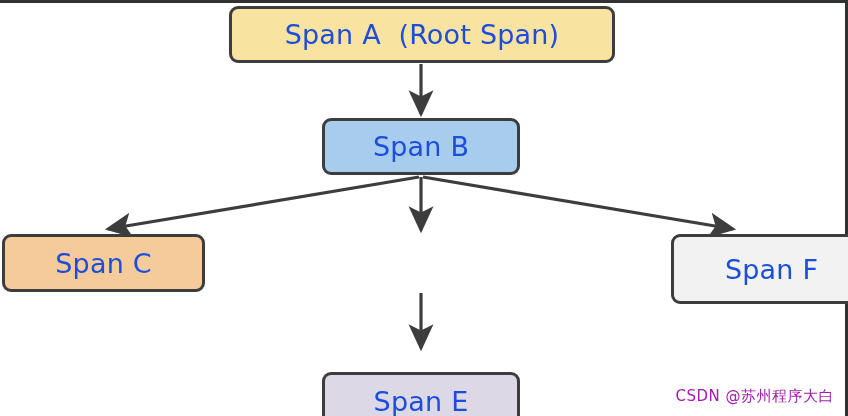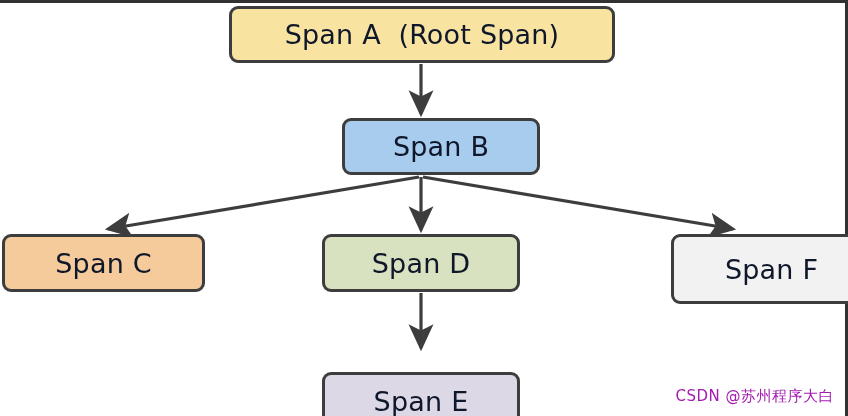--- a/index.html
+++ b/index.html
@@ -34,29 +34,29 @@
     width: 848px; height: 416px;
   }
   .node {
     position: absolute;
     box-sizing: border-box;
     border: 3px solid #3d3d3d;
     border-radius: 9px;
     display: flex;
     align-items: center;
     justify-content: center;
-    color: #0f172a;
+    color: #1d4ed8;
     font-size: 27px;
     letter-spacing: 0.2px;
     line-height: 1;
     white-space: pre;
     z-index: 2;
   }
   #node-a { left: 229px; top: 6px;   width: 386px; height: 57px; background: #f8e3a1; }
-  #node-b { left: 322px; top: 118px; width: 198px; height: 57px; background: #a8ccee; margin-left: 20px; }
+  #node-b { left: 322px; top: 118px; width: 198px; height: 57px; background: #a8ccee; }
   #node-c { left: 2px;   top: 234px; width: 203px; height: 58px; background: #f5cb9c; }
   #node-d { left: 322px; top: 234px; width: 198px; height: 58px; background: #d8e2c0; }
   #node-f { left: 639px; top: 234px; width: 201px; height: 70px; background: #f2f2f2; margin-left: 32px; }
   #node-e { left: 322px; top: 352px; width: 198px; height: 58px; background: #dcd8e6; margin-top: 20px; }
 
   #watermark {
     position: absolute;
     right: 14px;
     bottom: 10px;
     color: #a21caf;
@@ -101,21 +101,20 @@
       <line x1="421" y1="293" x2="421" y2="348" stroke="#3d3d3d" stroke-width="3.2" marker-end="url(#arrowhead)"></line>
     </g>
   </svg>
 
   <div class="node" id="node-a">Span A  (Root Span)</div>
 
   <div class="node" id="node-b">Span B</div>
 
   <div class="node" id="node-c">Span C</div>
 
-  <div class="node" id="node-d">Span D</div>
 
   <div class="node" id="node-f">Span F</div>
 
   <div class="node" id="node-e">Span E</div>
 
   <div id="watermark">CSDN @苏州程序大白</div>
 
 </div>
 
 </body></html>

